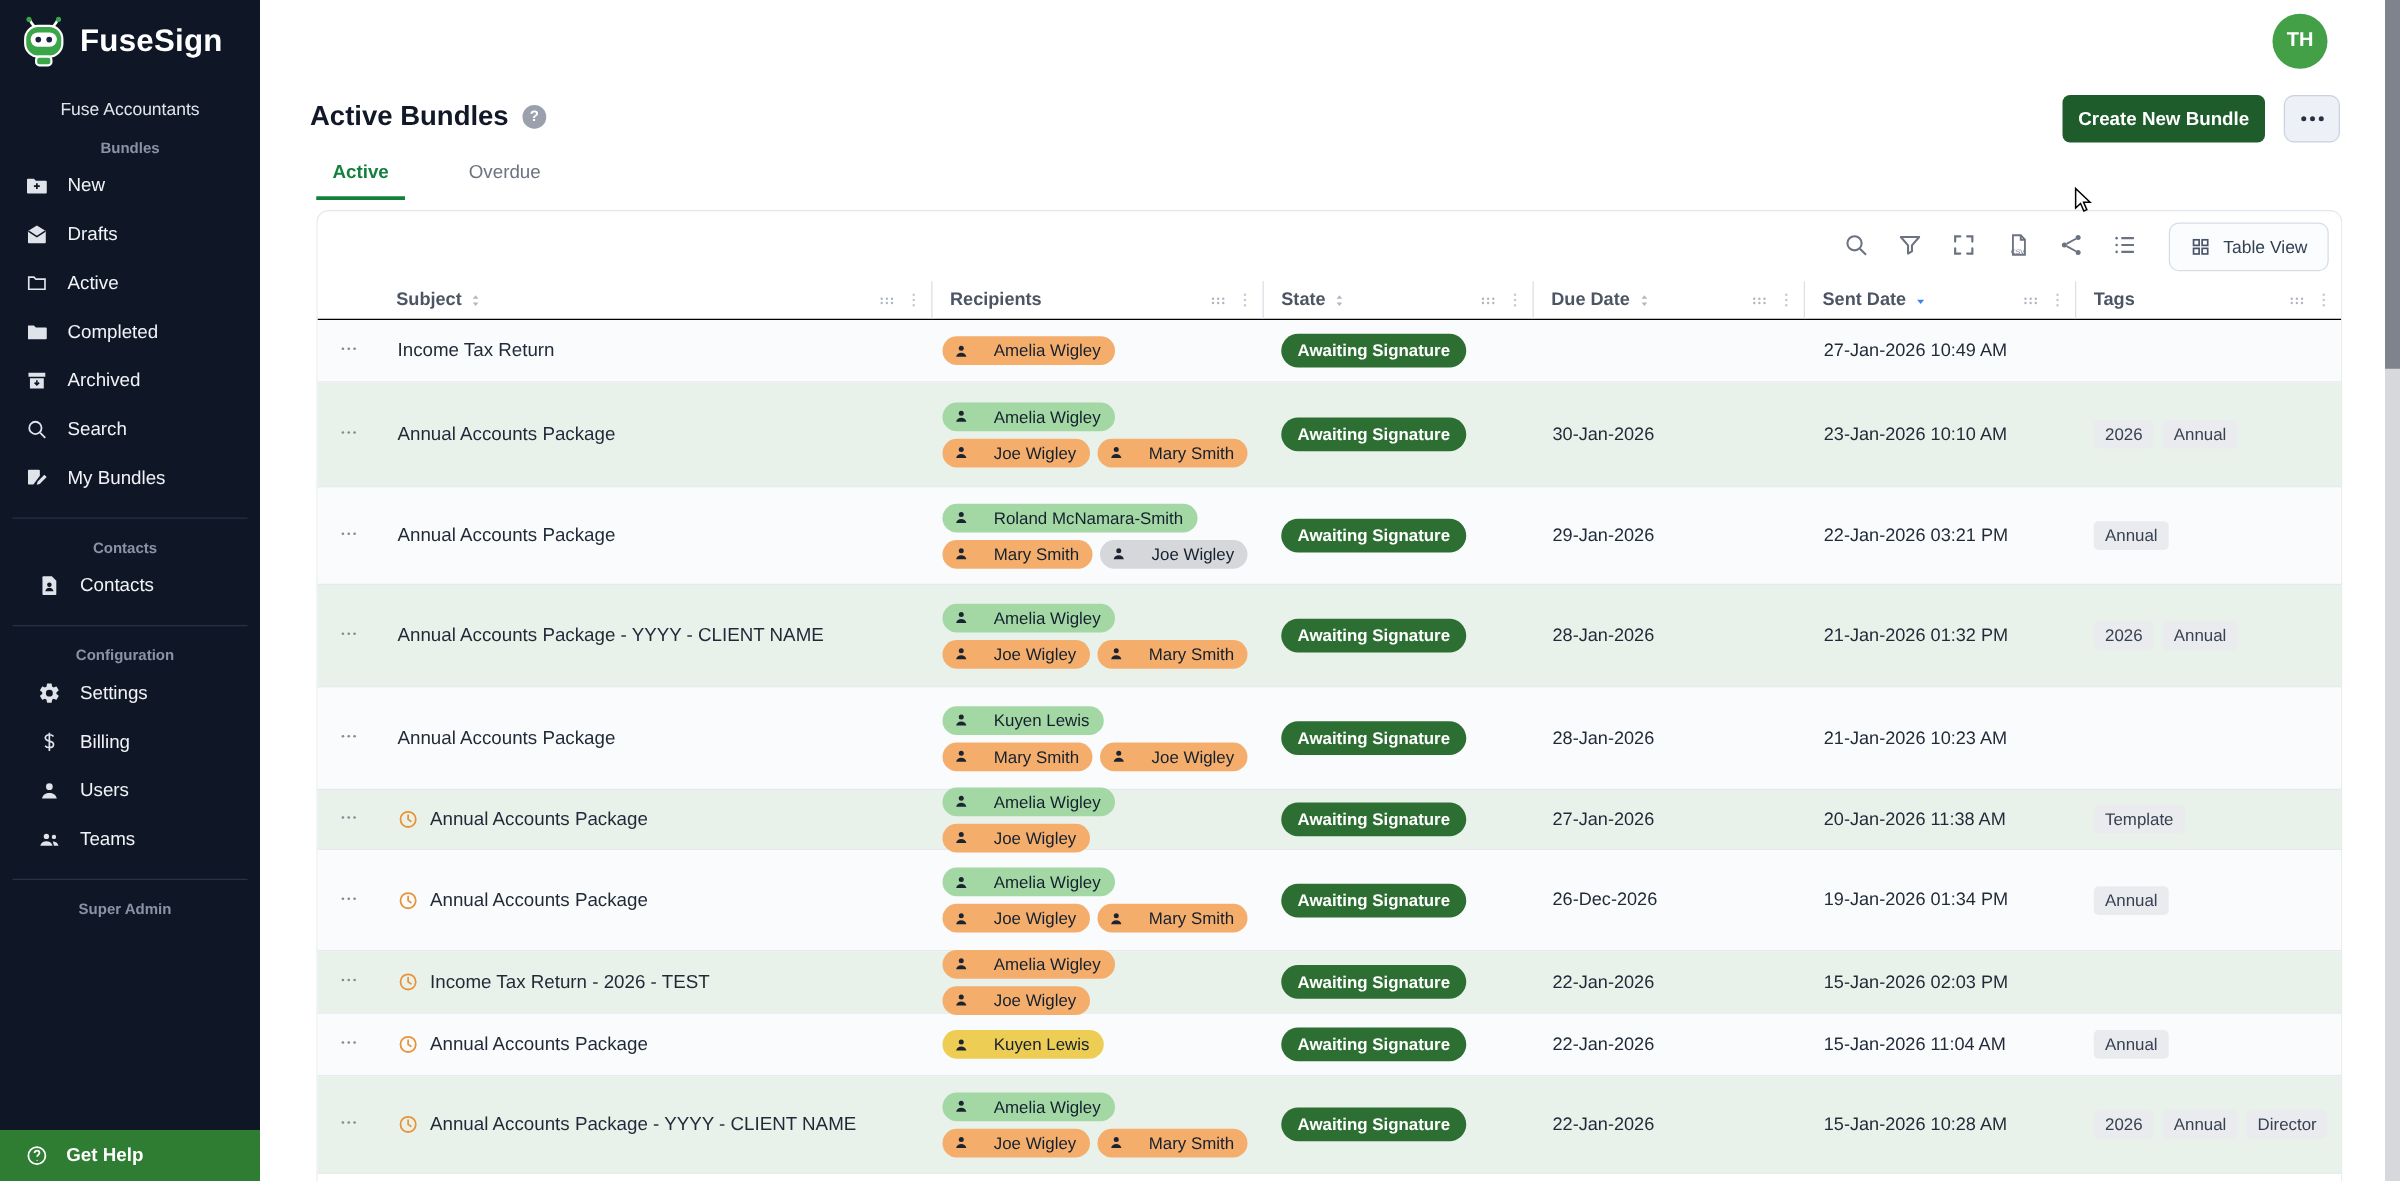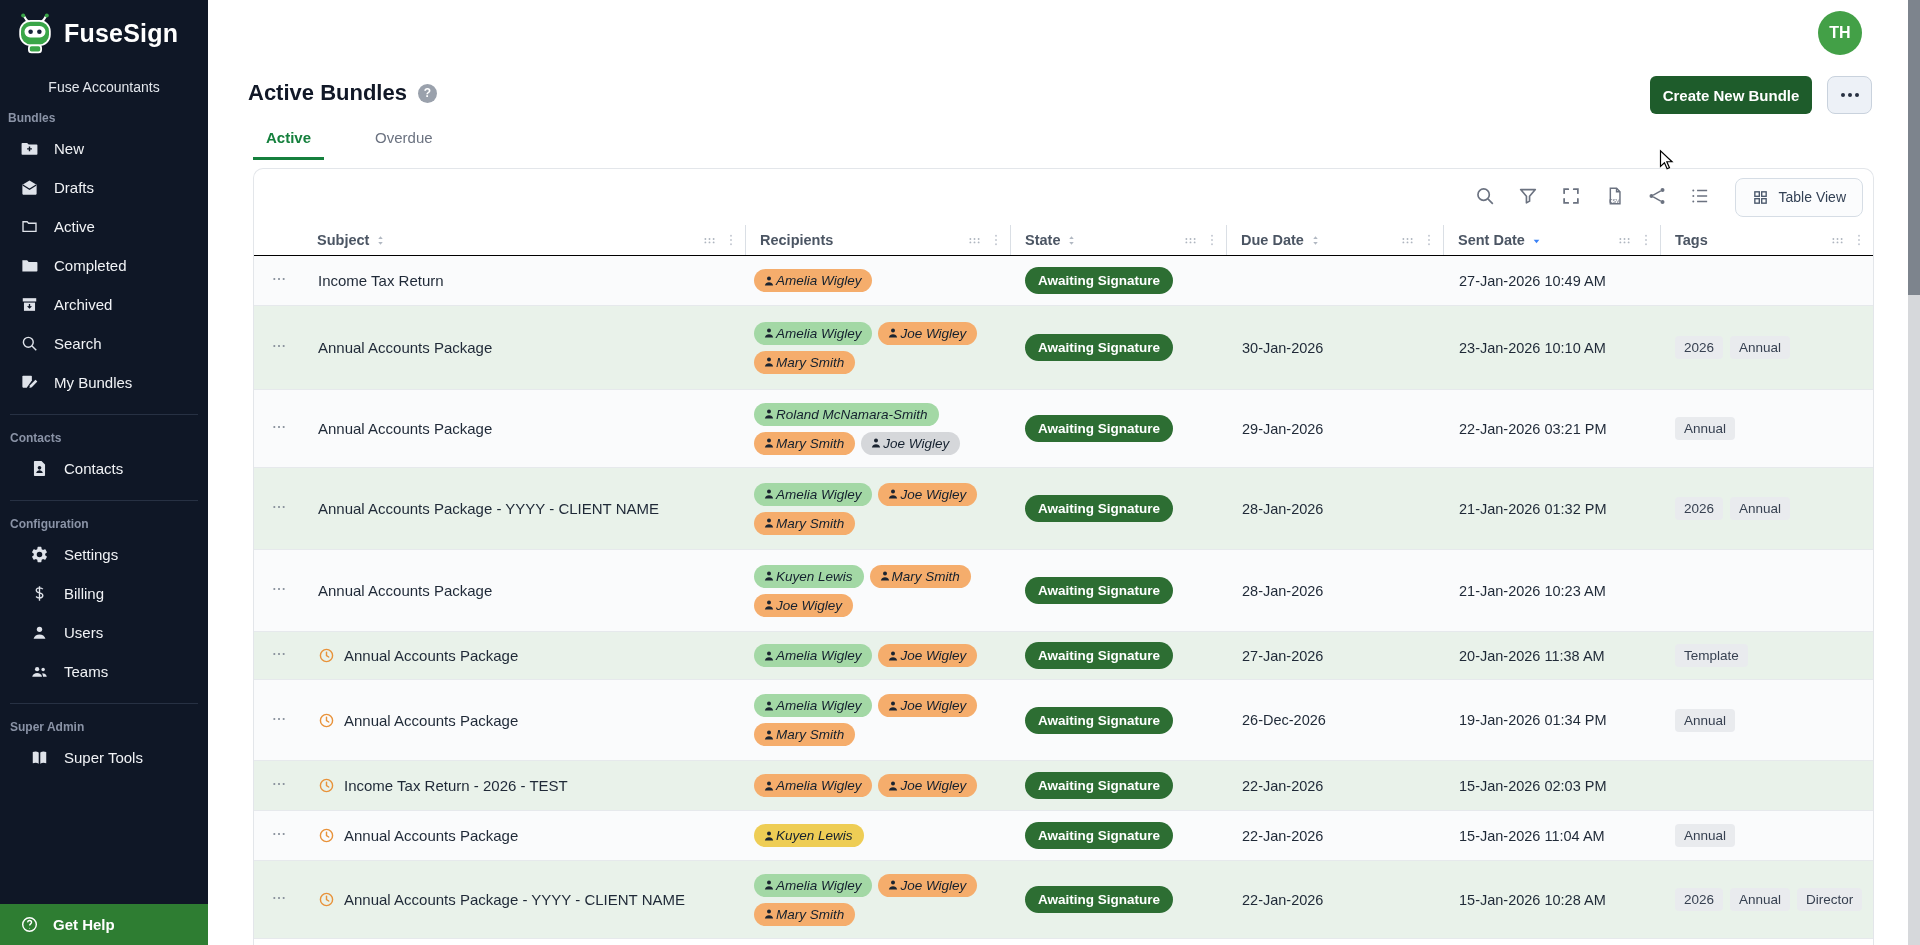--- a/index.html
+++ b/index.html
@@ -8,21 +8,21 @@
   .ic{display:inline-flex;align-items:center;justify-content:center;line-height:0;}
   .ic svg{display:block;}
 
   
   .sidebar{position:absolute;left:0;top:0;width:208px;height:945px;background:#0f1726;
            display:flex;flex-direction:column;}
   .logo-row{display:flex;align-items:center;gap:8px;padding:12px 8px 0 14px;}
   .logo-row .ic svg{width:42px;height:42px;}
   .logo-text{font-size:25px;font-weight:700;color:#fff;letter-spacing:.2px;}
   .org-name{text-align:center;font-size:14px;color:#e2e6ec;margin-top:25px;}
-  .nav{flex:1;padding-top:6px;}
+  .nav{flex:1;padding-top:6px;text-align:center;}
   .section{padding:2px 0 4px;}
   .section + .section{border-top:1px solid #273143;margin-top:8px;padding-top:8px;
                       margin-left:10px;margin-right:10px;}
   .section + .section .section-label{padding-left:0;}
   .section-label{font-size:12px;font-weight:700;color:#8a93a6;padding:8px 8px 4px 8px;}
   .nav-item{display:flex;align-items:center;gap:15px;padding:10px 8px 10px 20px;
             font-size:15px;color:#f1f3f6;cursor:pointer;}
   .nav-item .ic{color:#dfe3ea;}
   .nav-item .ic svg{width:19px;height:19px;}
   .get-help{height:41px;background:#2e7d32;display:flex;align-items:center;gap:14px;
@@ -86,22 +86,22 @@
        box-sizing:border-box;}
   .row:nth-child(even){background:#e9f2ea;}
   .cell{box-sizing:border-box;}
   .c-dots{width:49px;display:flex;justify-content:center;}
   .row-menu{background:none;border:none;cursor:pointer;padding:4px;}
   .row-menu svg{width:16px;height:16px;}
   .c-subject{width:443px;padding-left:15px;display:flex;align-items:center;gap:9px;
              font-size:15px;color:#1f2937;}
   .c-subject .ic svg{width:17px;height:17px;}
   .c-recipients{width:265px;padding:5px 8px;display:flex;flex-wrap:wrap;gap:6px 6px;align-items:center;}
-  .chip{display:inline-flex;align-items:center;gap:1px;border-radius:13px;padding:4px 11px 4px 9px;
-        font-size:13.5px;color:#14202e;cursor:pointer;white-space:nowrap;font-style:italic;}
+  .chip{display:inline-flex;align-items:center;gap:20px;border-radius:13px;padding:4px 11px 4px 9px;
+        font-size:13.5px;color:#14202e;cursor:pointer;white-space:nowrap;}
   .chip .ic svg{width:12px;height:12px;}
   .chip.orange{background:#f5ad6c;} .chip.green{background:#a3d8a5;}
   .chip.gray{background:#d5d7da;}  .chip.yellow{background:#eecd55;}
   .c-state{width:216px;padding-left:14px;text-decoration:underline;}
   .badge{display:inline-block;background:#2d6e33;color:#fff;font-size:13.5px;font-weight:600;
          border-radius:15px;padding:6px 13px;}
   .c-due,.c-sent{width:217px;padding-left:15px;font-size:14.5px;color:#1f2937;}
   .c-tags{flex:1;padding-left:14px;display:flex;gap:7px;align-items:center;}
   .tag{background:#e9ebee;border-radius:4px;padding:4px 9px;font-size:13.5px;color:#374151;
        white-space:nowrap;}
@@ -244,29 +244,20 @@
               <circle cx="16.6" cy="9.5" r="2.2"></circle>
               <path d="M2.8 18.5c.7-3 3.2-4.5 6.2-4.5s5.5 1.5 6.2 4.5z"></path>
               <path d="M15.4 14.1c2.9 0 5.3 1.4 5.8 4.4h-4.6z"></path>
             </svg>
           </span>
           <span>Teams</span>
         </div>
       </div>
       <div class="section">
         <div class="section-label">Super Admin</div>
-        <div class="nav-item">
-          <span class="ic ">
-            <svg viewBox="0 0 24 24" fill="currentColor">
-              <path d="M3.5 5c2.6-1.1 5.4-1 7.5.6V20c-2.1-1.6-4.9-1.7-7.5-.6z"></path>
-              <path d="M20.5 5c-2.6-1.1-5.4-1-7.5.6V20c2.1-1.6 4.9-1.7 7.5-.6z"></path>
-            </svg>
-          </span>
-          <span>Super Tools</span>
-        </div>
       </div>
     </nav>
   <div class="get-help">
     <span class="ic" id="gethelp-icon">
         <svg viewBox="0 0 24 24" fill="none" stroke="#fff" stroke-width="1.8">
           <circle cx="12" cy="12" r="8.6"></circle>
           <path d="M9.5 9.3c.3-1.4 1.3-2.3 2.6-2.3 1.4 0 2.5 1 2.5 2.3 0 1.9-2.4 2-2.4 3.9"></path>
           <circle cx="12.2" cy="16.8" r="0.6" fill="#fff" stroke="none"></circle>
         </svg>
       </span>

